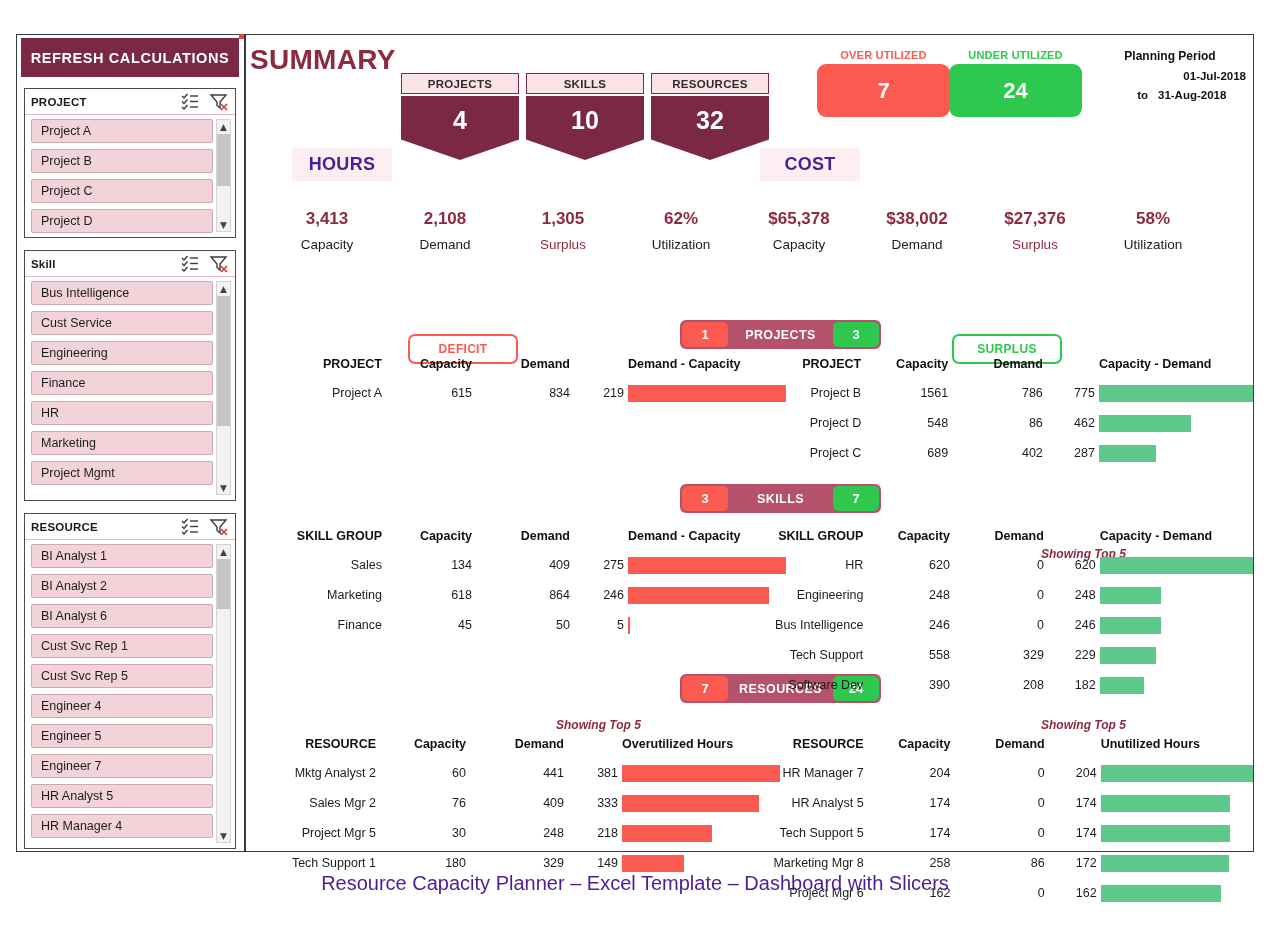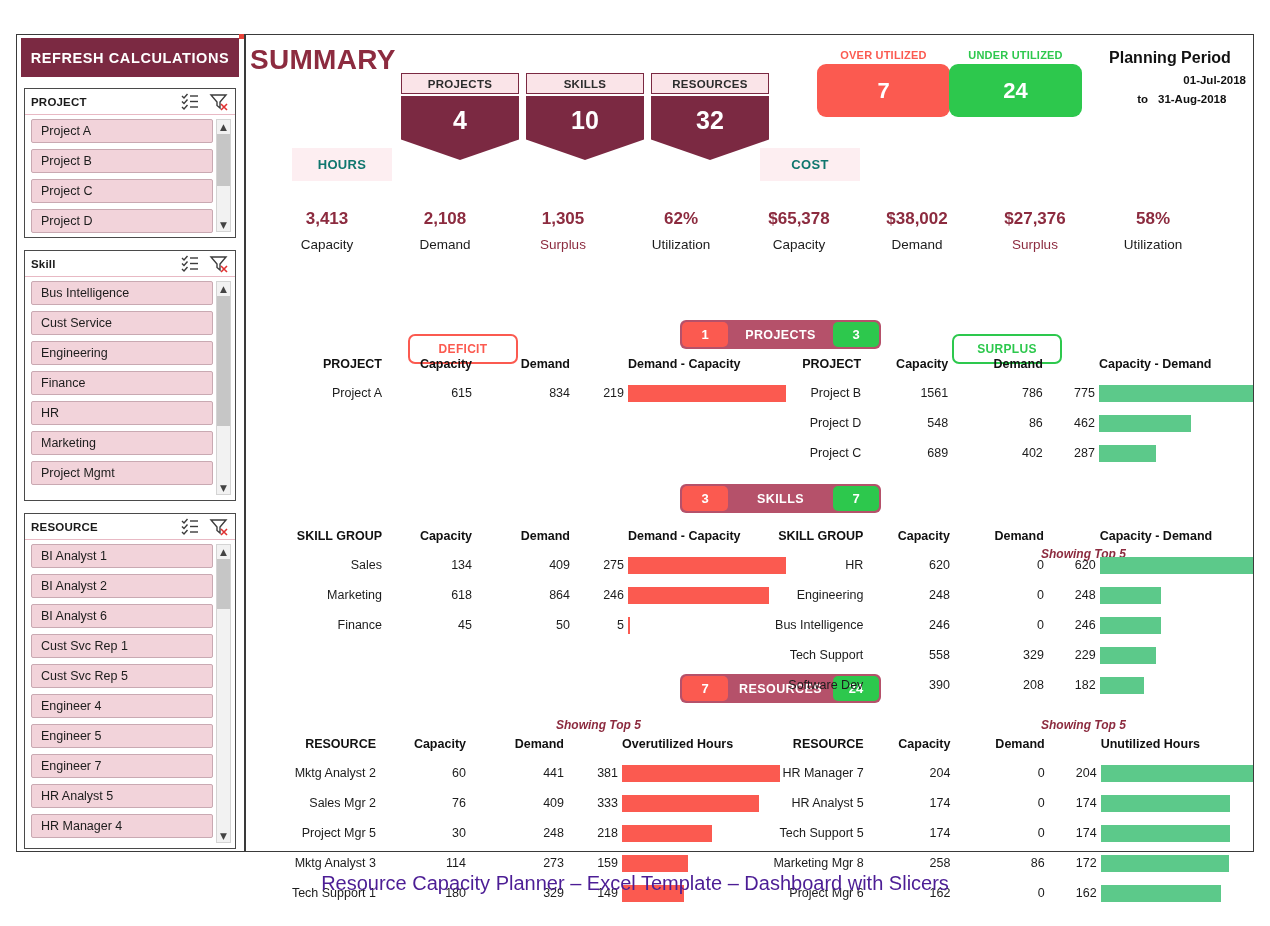--- a/index.html
+++ b/index.html
@@ -165,39 +165,39 @@
     display: flex; align-items: center; justify-content: center;
     color: #ffffff; font-size: 22px; font-weight: bold;
   }
   #util-over  { left: 571px; top: 14px; }
   #util-under { left: 703px; top: 14px; }
 
   .planning {
     position: absolute; left: 848px; top: 14px; width: 152px;
   }
   .planning .pt {
-    text-align: center; font-size: 16px; font-weight: bold; color: #111;
+    text-align: center; font-size: 12px; font-weight: bold; color: #111;
   }
   .planning .rowd {
     margin-top: 7px;
     display: flex; justify-content: flex-end; align-items: baseline;
     font-size: 11.5px; font-weight: bold; color: #111;
   }
   .planning .rowd .to {
     margin-right: 10px; font-weight: bold;
   }
   .planning .dv { width: 88px; text-align: left; }
 
   
   .grouptag {
     position: absolute;
     height: 33px; width: 100px;
     background: #fdeef1;
     display: flex; align-items: center; justify-content: center;
-    font-size: 13px; font-weight: bold; color: #0f766e;
+    font-size: 18px; font-weight: bold; color: #4c1d95;
     letter-spacing: .3px;
   }
   #tag-hours { left: 46px; top: 113px; }
   #tag-cost  { left: 514px; top: 113px; }
 
   
   .metrics { position: absolute; top: 174px; display: flex; }
   #metrics-hours { left: 22px; }
   #metrics-cost  { left: 494px; }
   .metric { width: 118px; text-align: center; }
@@ -748,31 +748,20 @@
               <td class="c-cap">30</td>
               <td class="c-dem">248</td>
               <td class="c-diff">218</td>
               <td class="c-bar">
                 <span class="barwrap">
                   <span class="bar red" style="width:57%"></span>
                 </span>
               </td>
             </tr>
             <tr>
-              <td class="c-name">Mktg Analyst 3</td>
-              <td class="c-cap">114</td>
-              <td class="c-dem">273</td>
-              <td class="c-diff">159</td>
-              <td class="c-bar">
-                <span class="barwrap">
-                  <span class="bar red" style="width:42%"></span>
-                </span>
-              </td>
-            </tr>
-            <tr>
               <td class="c-name">Tech Support 1</td>
               <td class="c-cap">180</td>
               <td class="c-dem">329</td>
               <td class="c-diff">149</td>
               <td class="c-bar">
                 <span class="barwrap">
                   <span class="bar red" style="width:39%"></span>
                 </span>
               </td>
             </tr>

